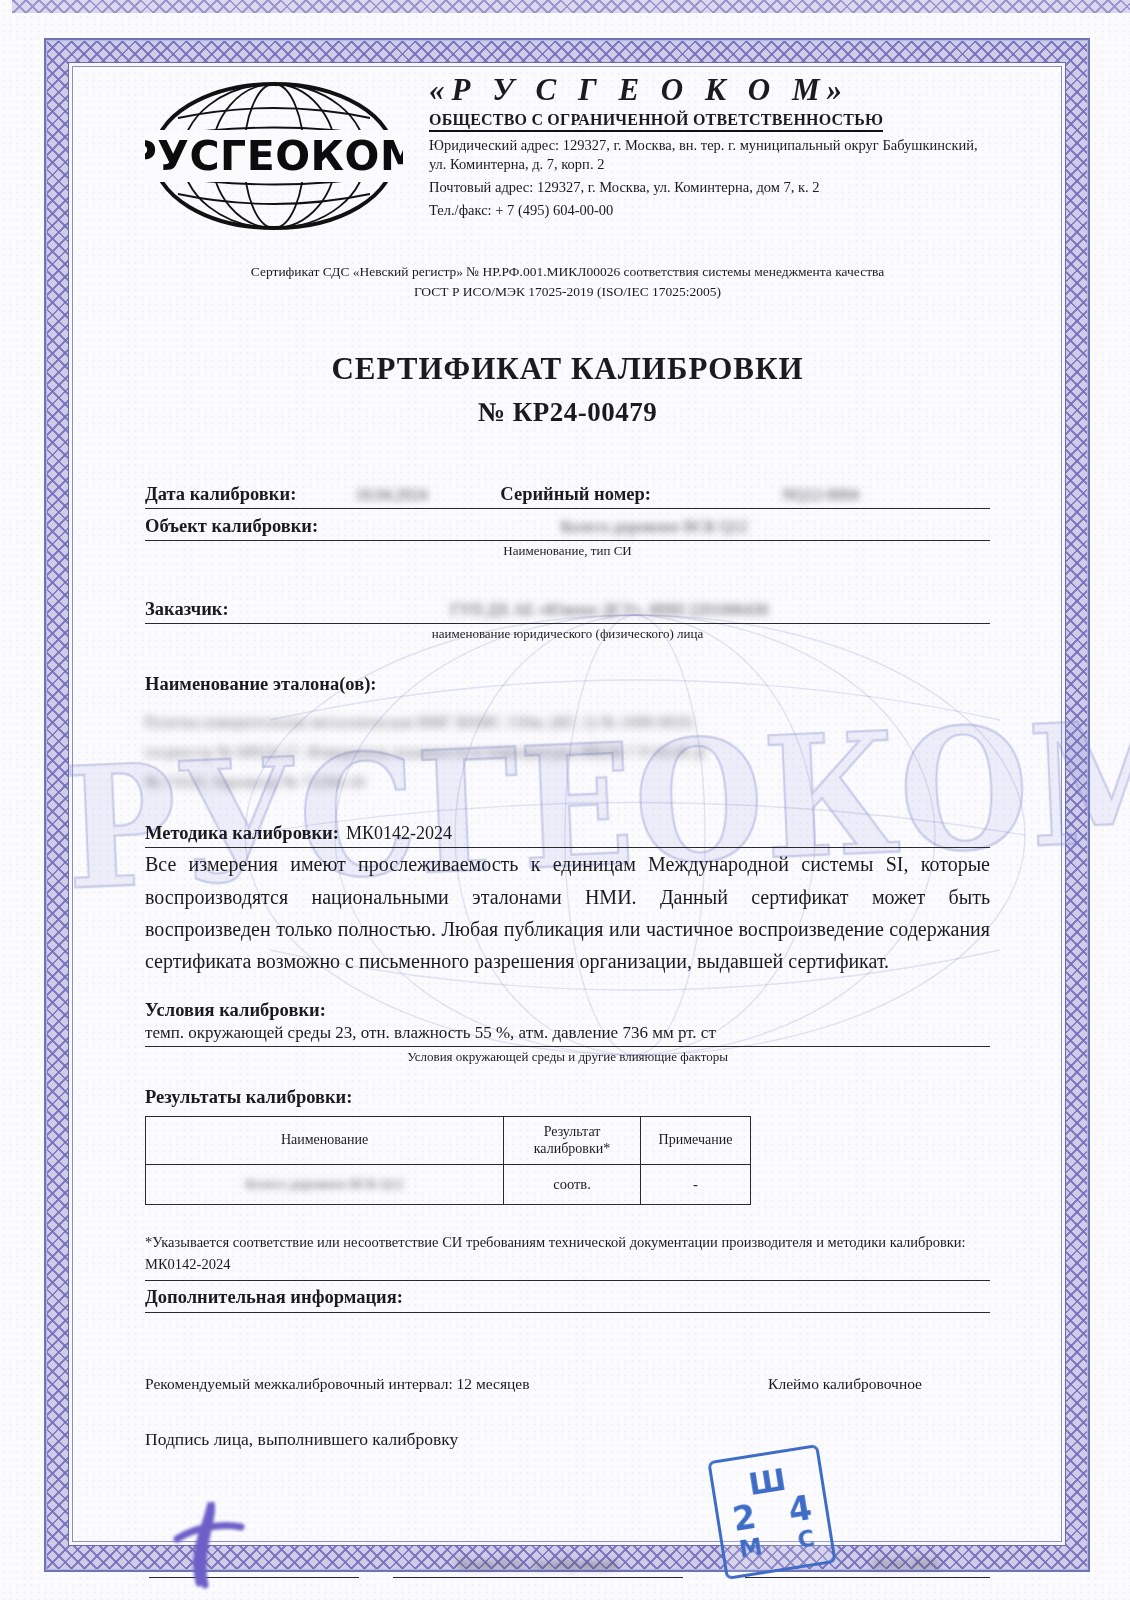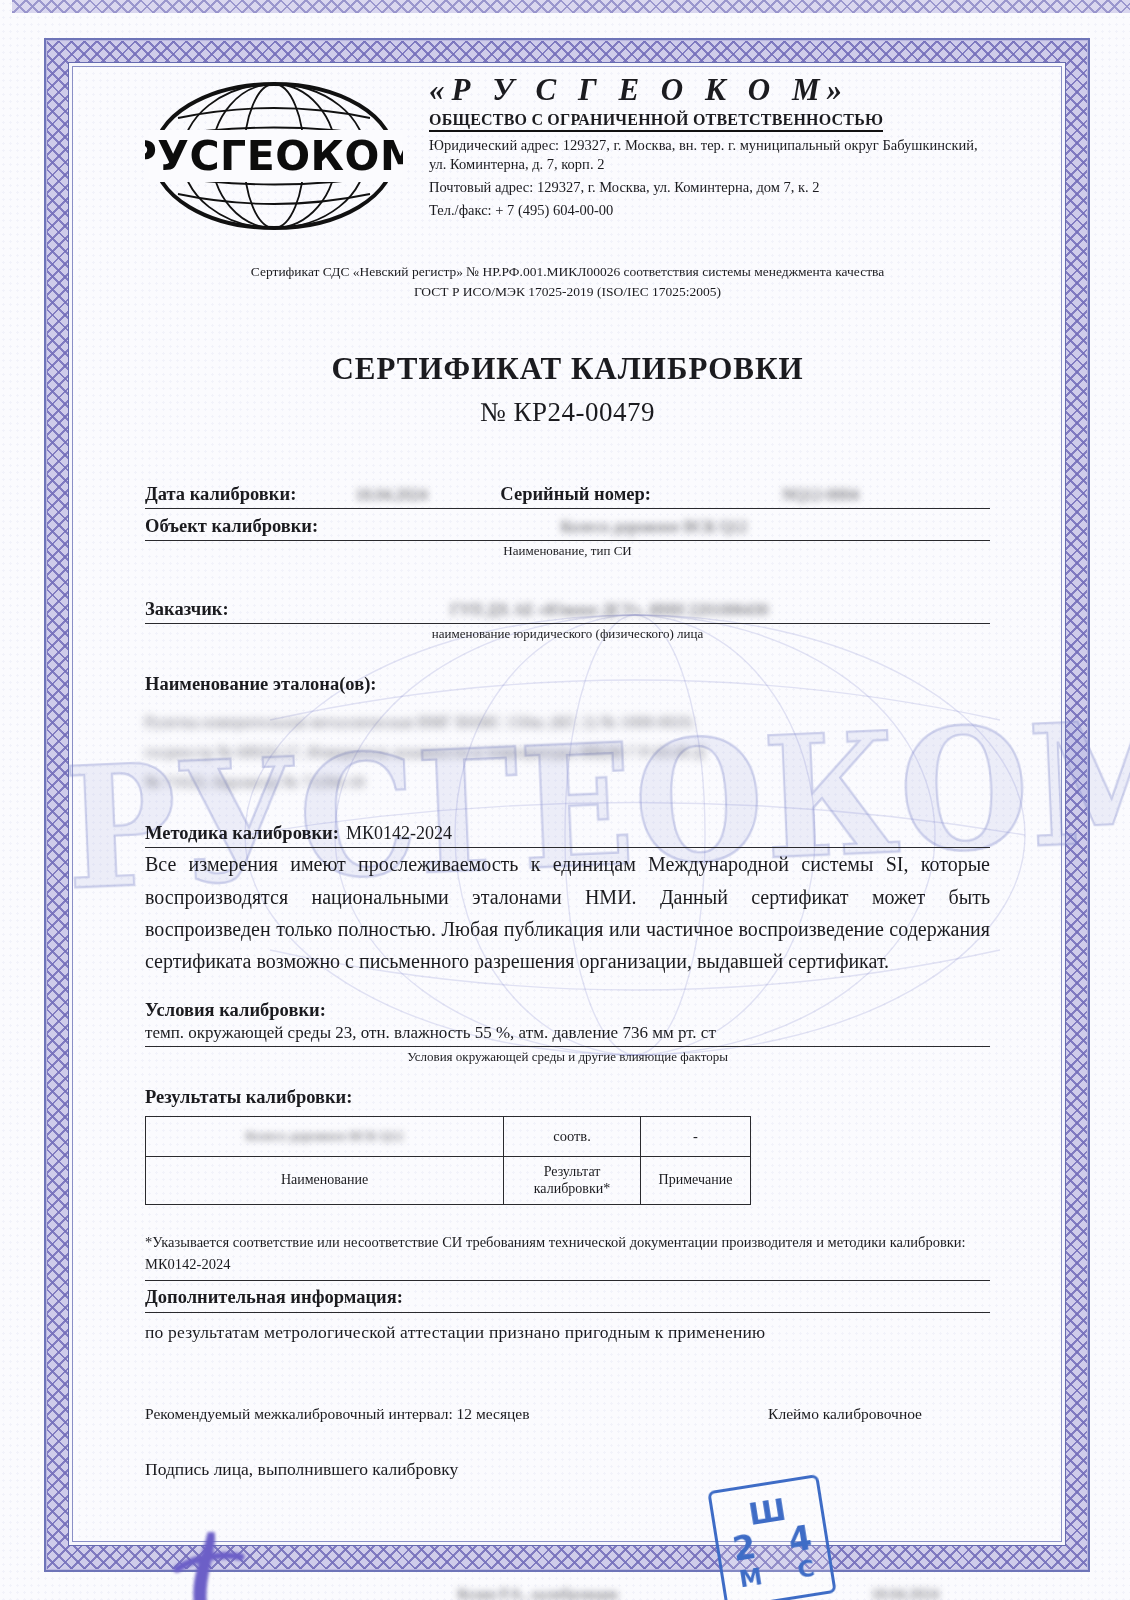--- a/index.html
+++ b/index.html
@@ -55,21 +55,21 @@
   
   .content{ position:absolute; top:70px; left:145px; width:845px; }
   .header{ display:flex; align-items:flex-start; }
   .logo-wrap{ flex:0 0 270px; margin-top:10px; }
   .co-block{ flex:1; padding-left:14px; }
   .co-name{ font-size:31px; font-weight:bold; letter-spacing:7px; white-space:nowrap; margin-top:2px;font-style:italic;}
   .co-form{ font-size:16px; font-weight:bold; border-bottom:2px solid #111; display:inline-block; padding-bottom:1px; margin-top:3px; letter-spacing:.2px;}
   .co-line{ font-size:14.5px; margin-top:4px; line-height:1.32; }
   .accred{ text-align:center; font-size:13.5px; margin-top:26px; line-height:1.5; }
   .doc-title{ text-align:center; font-size:31px; font-weight:bold; margin-top:48px; letter-spacing:1px;}
-  .doc-number{ text-align:center; font-size:27px; font-weight:normal; margin-top:10px; letter-spacing:.5px;}
+  .doc-number{ text-align:center; font-size:27px; font-weight:bold; margin-top:10px; letter-spacing:.5px;}
   .blur{ filter:blur(3.6px); color:#4c4c52; }
   .blur-soft{ filter:blur(4.2px); color:#5a5a64; }
   .fieldrow{ display:flex; align-items:baseline; border-bottom:1.6px solid #2a2a2e; padding-bottom:3px; }
   .lab{ font-size:18.5px; font-weight:bold; white-space:nowrap; }
   .val{ font-size:16px; text-align:center; }
   .cap{ text-align:center; font-size:13px; margin-top:2px; }
   .sec-h{ font-size:18.5px; font-weight:bold; }
   .para{ font-size:20px; line-height:1.62; text-align:justify; }
   table.res{ border-collapse:collapse; margin-top:8px; }
   table.res th, table.res td{ border:1.6px solid #2a2a2e; text-align:center; font-weight:normal; }
@@ -191,38 +191,37 @@
   <div class="sec-h" style="margin-top:22px;">Условия калибровки:</div>
   <div class="fieldrow" style="margin-top:2px;">
     <span style="font-size:17px;">темп. окружающей среды 23, отн. влажность 55 %, атм. давление 736 мм рт. ст</span>
   </div>
   <div class="cap">Условия окружающей среды и другие влияющие факторы</div>
 
   <div class="sec-h" style="margin-top:22px;">Результаты калибровки:</div>
   <table class="res">
     <tbody>
         <tr>
-      <td class="blur" style="font-size:13.5px;">Колесо дорожное ВСК Q12</td>
-      <td>соотв.</td>
-      <td>-</td>
-    </tr>
-    <tr>
       <th class="c-name">Наименование</th>
       <th class="c-res">
         <div>Результат</div>
         <div>калибровки*</div>
       </th>
       <th class="c-note">Примечание</th>
     </tr>
+    <tr>
+      <td class="blur" style="font-size:13.5px;">Колесо дорожное ВСК Q12</td>
+      <td>соотв.</td>
+      <td>-</td>
+    </tr>
   </tbody>
     </table>
 
   <div class="footnote">*Указывается соответствие или несоответствие СИ требованиям технической документации производителя и методики калибровки: МК0142-2024</div>
   <div class="addinfo-h">Дополнительная информация:</div>
-  <div class="addinfo-v">по результатам метрологической аттестации признано пригодным к применению</div>
 
   <div class="interval-row">
     <span>Рекомендуемый межкалибровочный интервал: 12 месяцев</span>
     <span style="margin-right:68px;">Клеймо калибровочное</span>
   </div>
 
   <div class="sign-title">Подпись лица, выполнившего калибровку</div>
 
   <div class="sign-zone">
 

